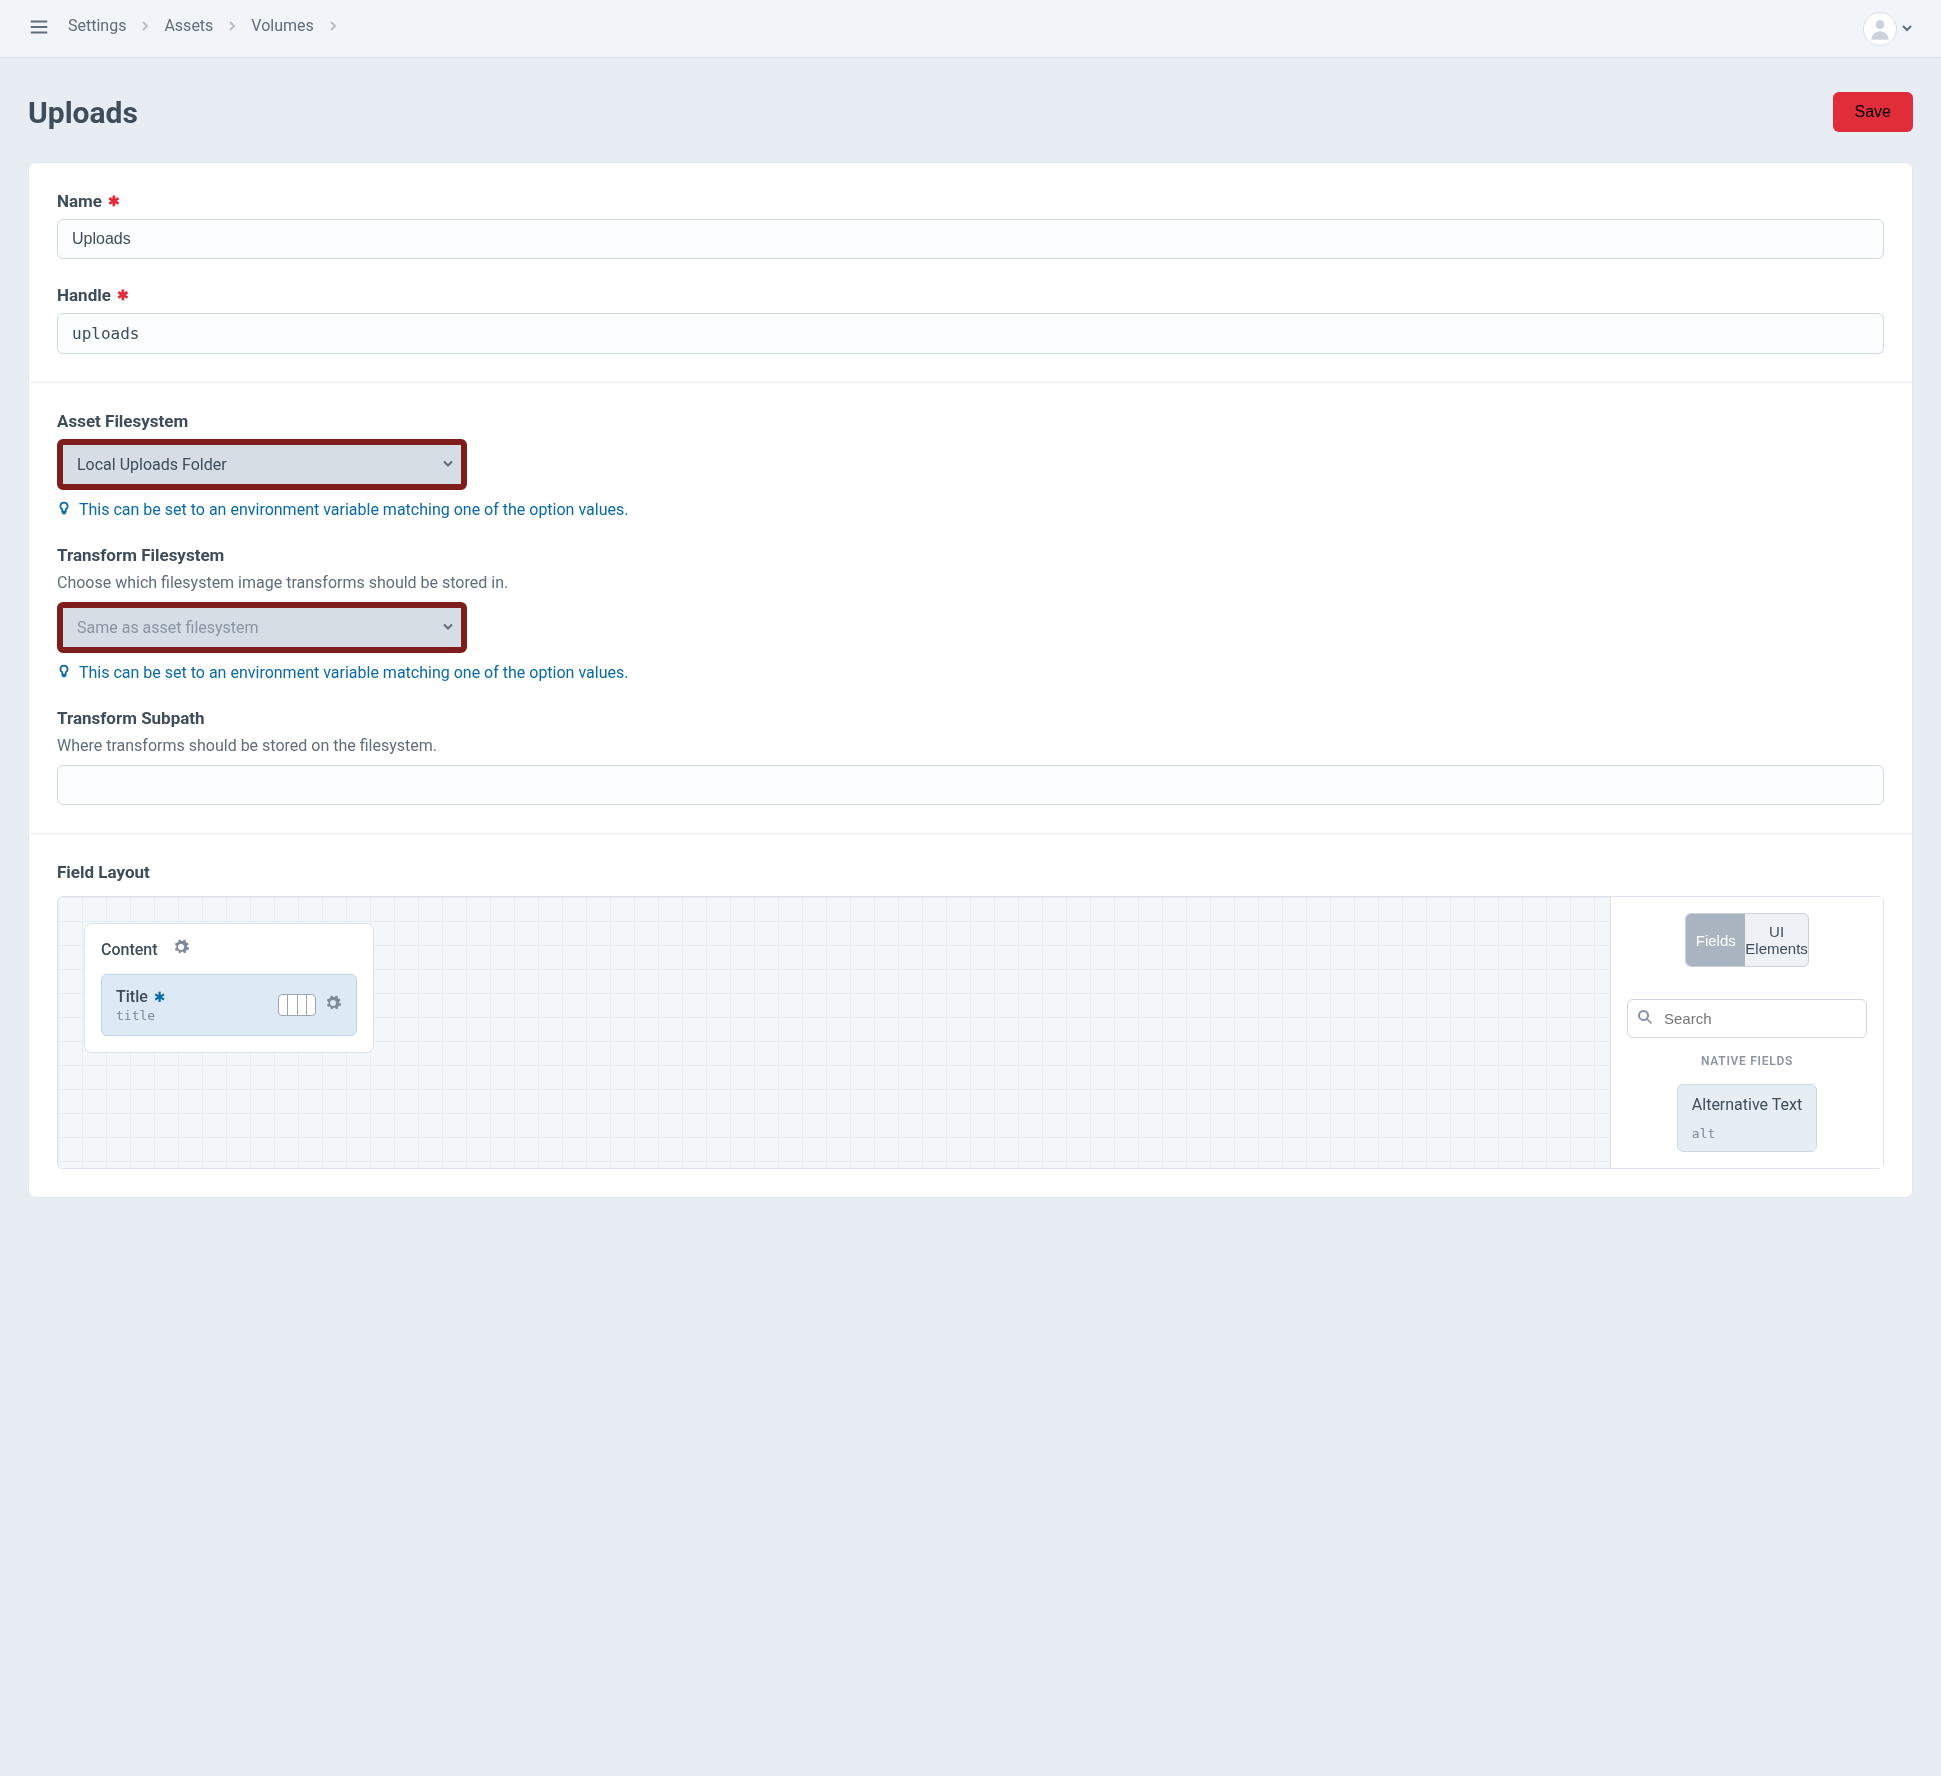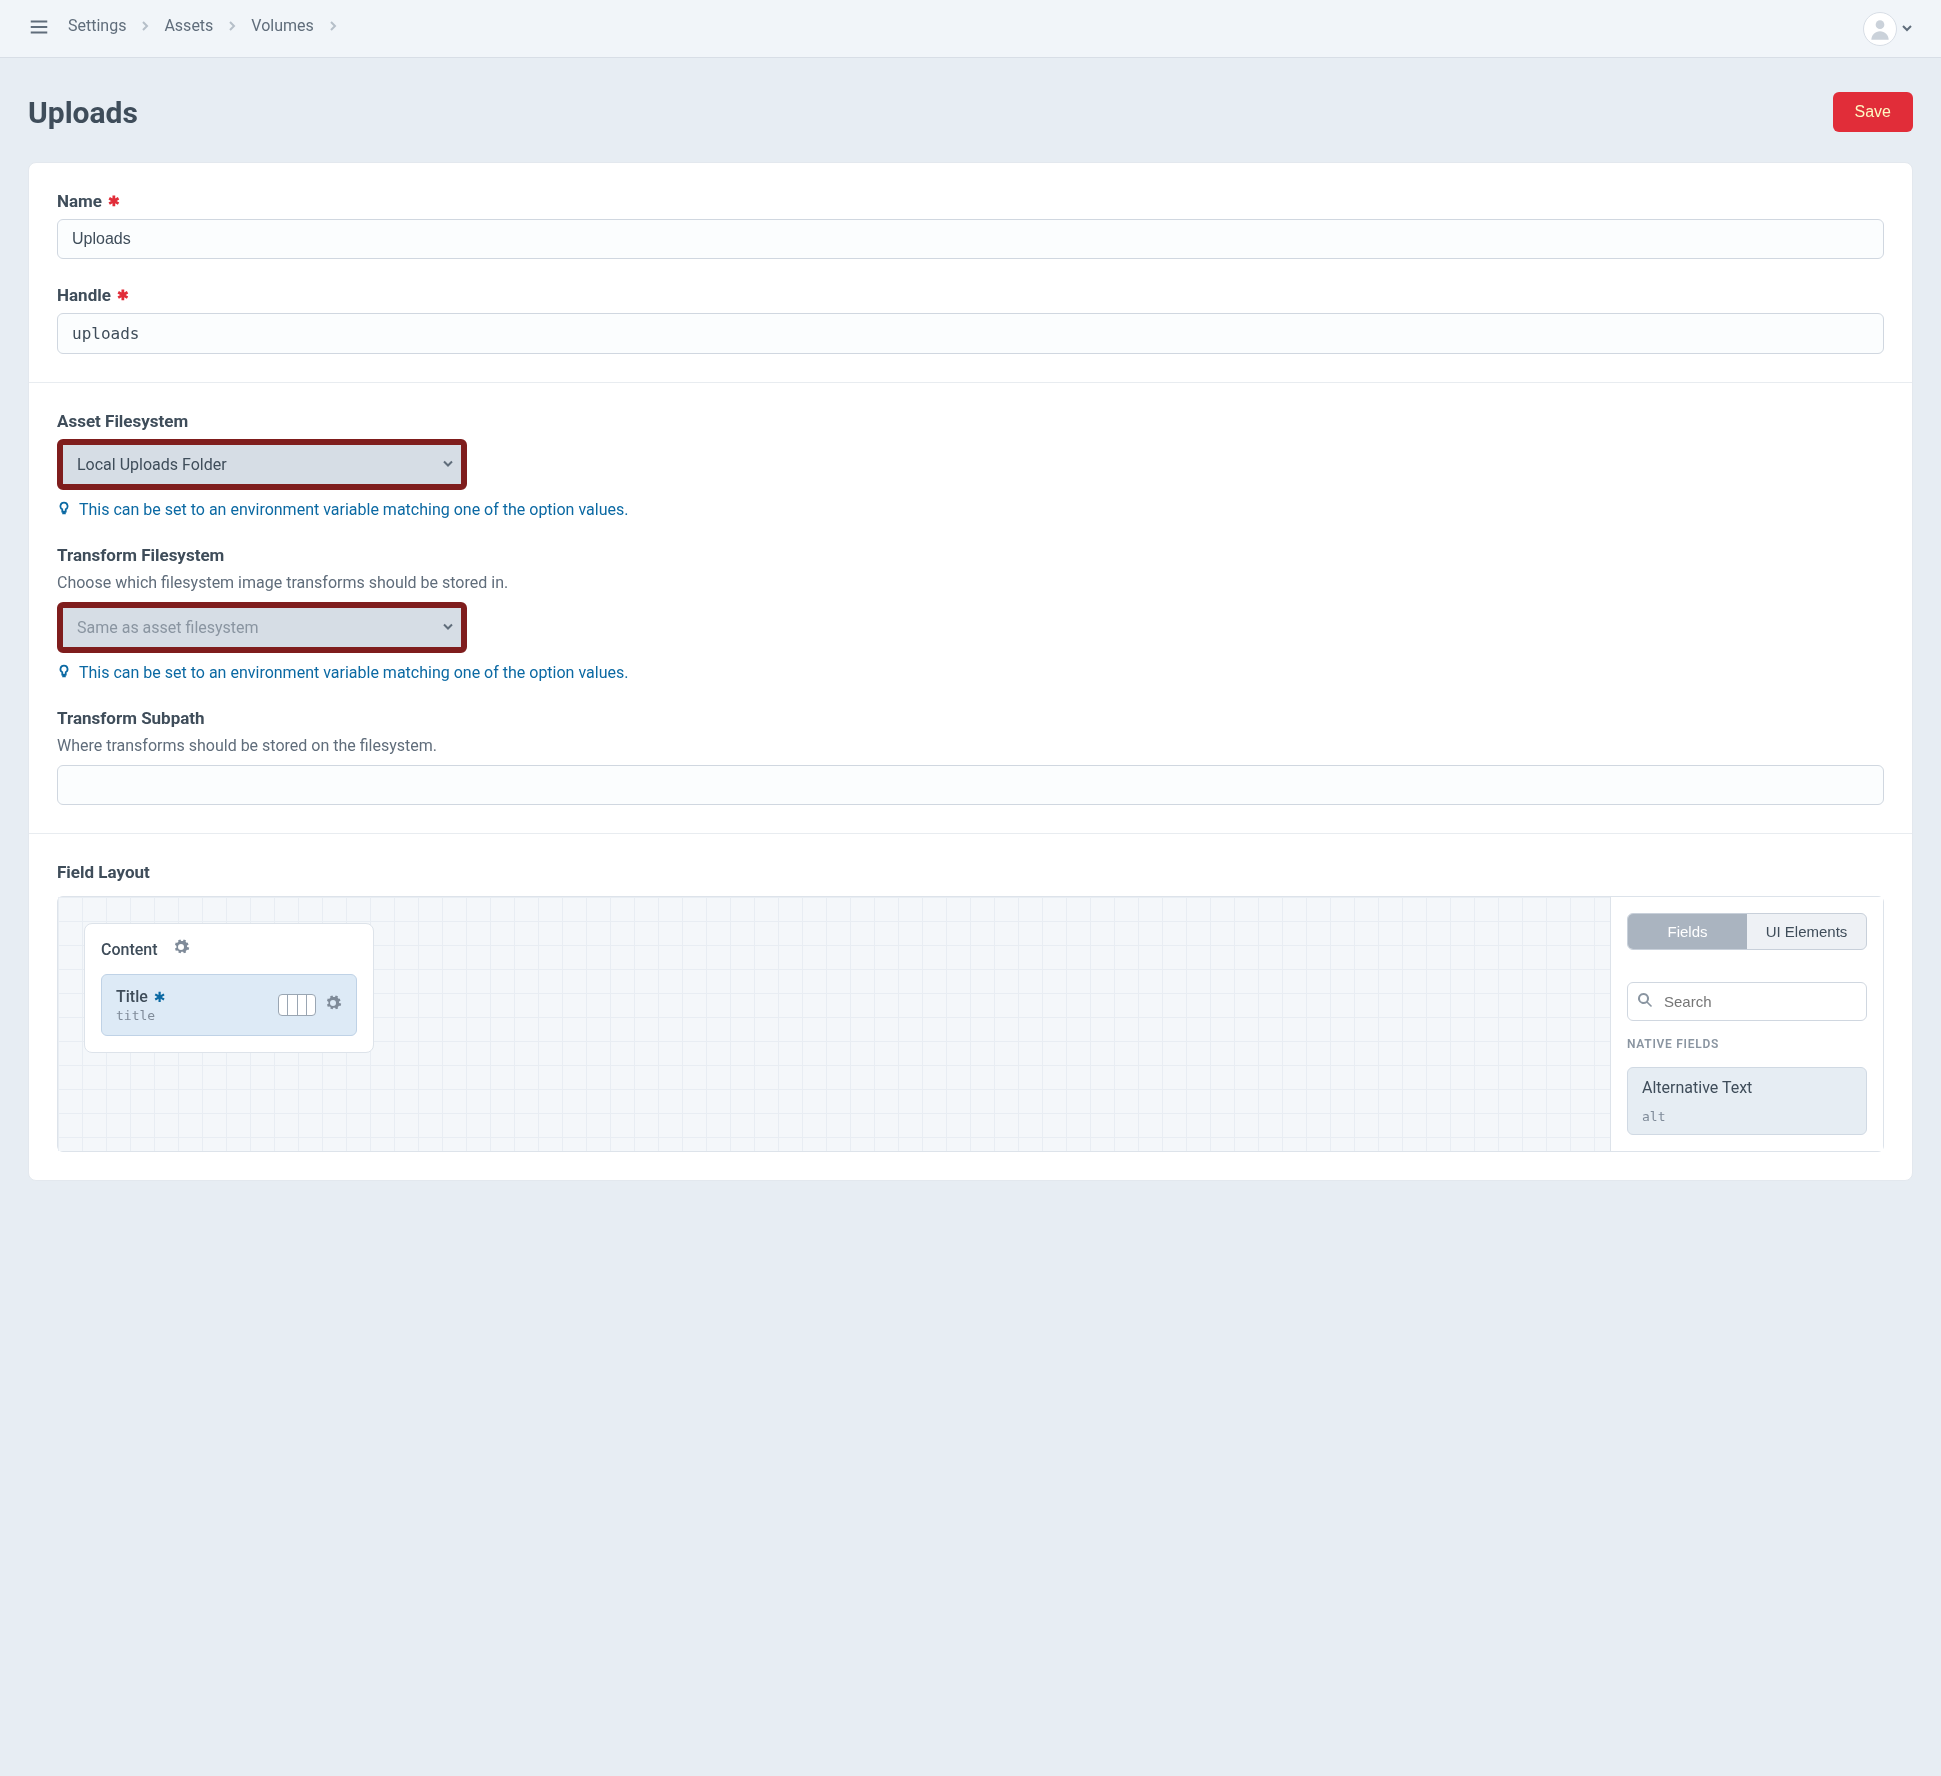--- a/index.html
+++ b/index.html
@@ -34,21 +34,21 @@
     display:flex;
     justify-content:space-between;
     align-items:center;
     padding: 34px 28px 30px;
   }
   .page-title { font-size:30px; font-weight:700; color:#3f4d5a; }
   .btn-save {
     background:#e12d39;
     border:none;
     border-radius:6px;
-    color:#fef9c3;
+    color:#000000;
     font-size:16px;
     font-weight:500;
     padding:11px 22px;
     cursor:pointer;
   }
 
   
   .panel {
     background:#fff;
     border-radius:8px;
@@ -166,20 +166,21 @@
   }
   .width-ind div { flex:1; border-right:1px solid #9aa6b3;}
   .width-ind div:last-child{border-right:none;}
   .fld-side {
     width:272px;
     padding:16px;
     background:#fff;
     display:flex;
     flex-direction:column;
     gap:16px;
+    align-items:center;
   }
   .tab-toggle {
     display:flex;
     border-radius:6px;
     overflow:hidden;
     border:1px solid #c8d0da;
     background:#eef1f5;
   }
   .tab-toggle button {
     flex:1;

